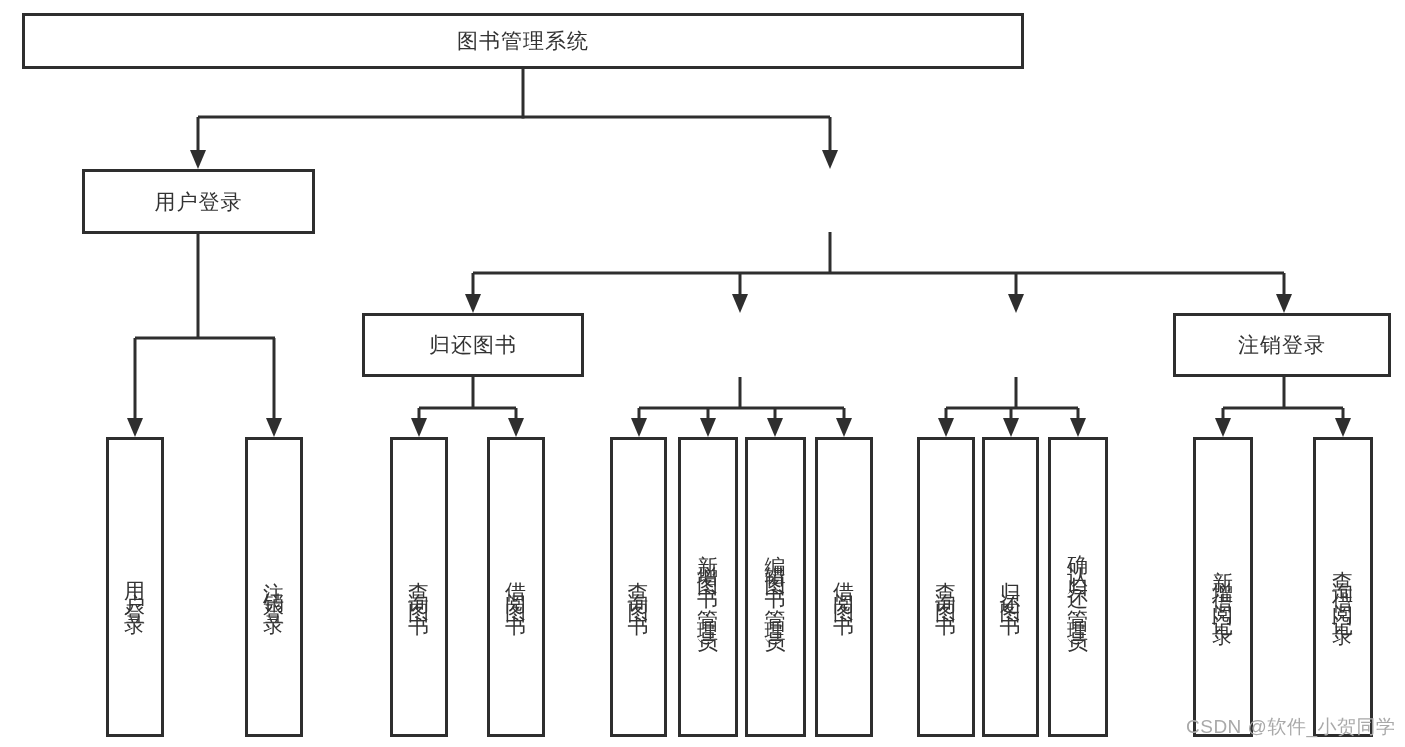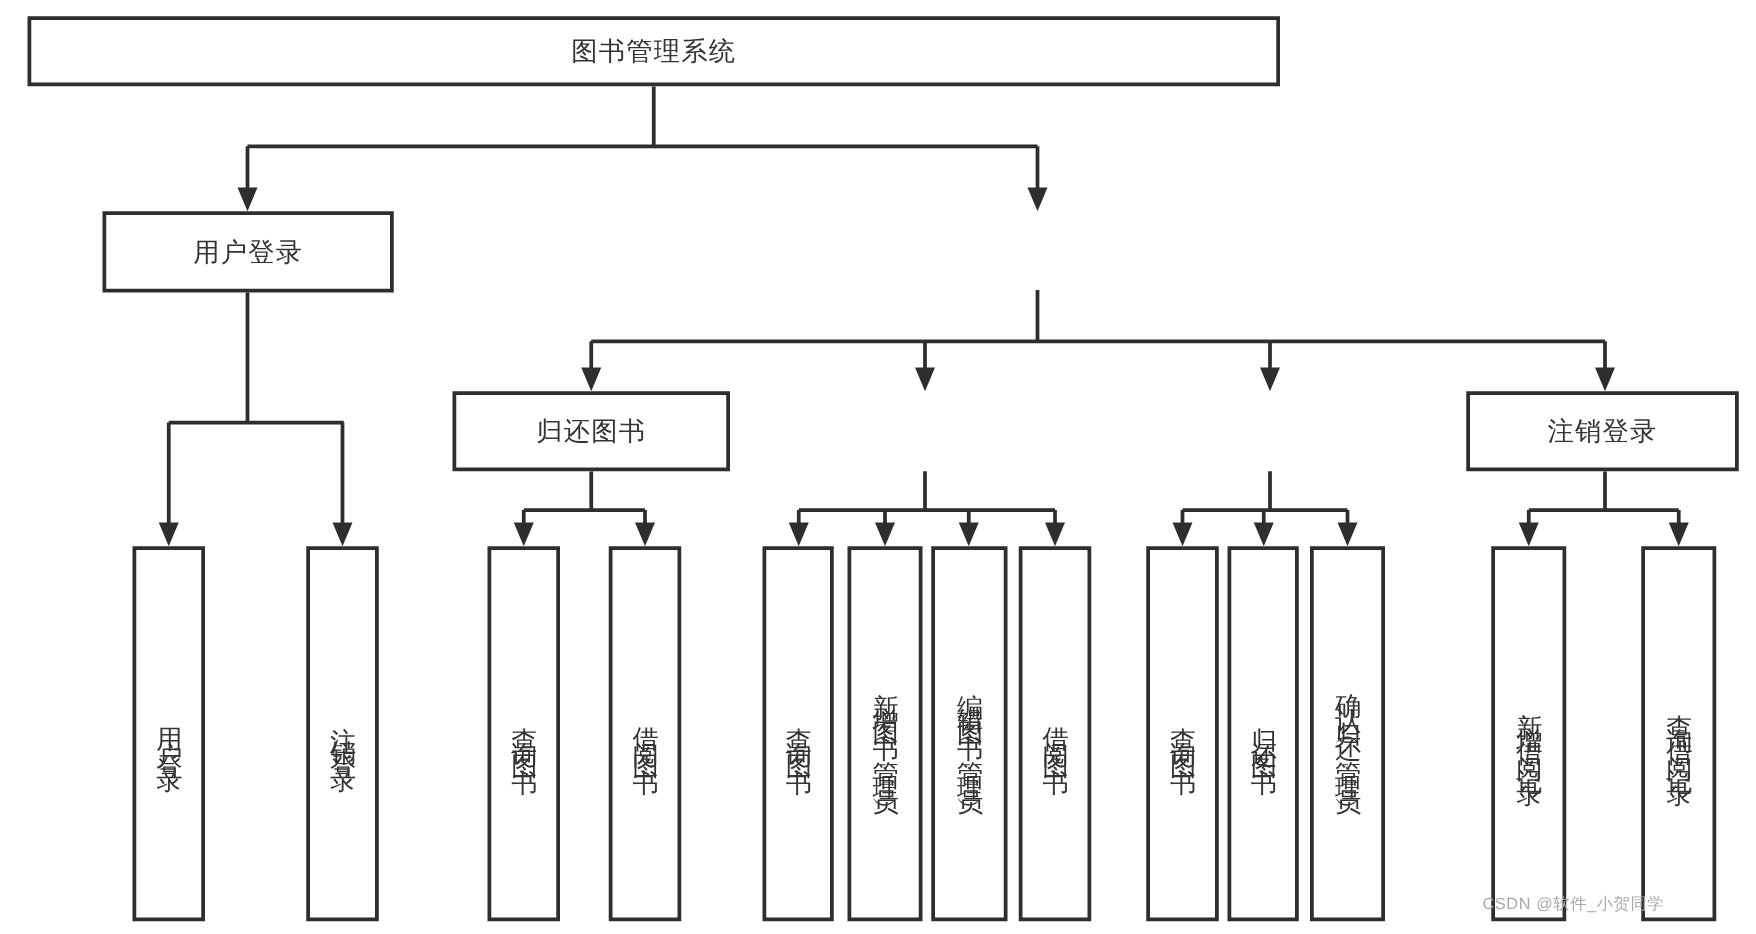--- a/index.html
+++ b/index.html
@@ -34,21 +34,21 @@
   .vlabel{
     writing-mode:vertical-rl;
     text-orientation:mixed;
     font-size:21px;color:var(--text);
     letter-spacing:11px;
     white-space:nowrap;
     line-height:1;
   }
   .watermark{
     position:absolute;left:1186px;top:714px;
-    font-size:13px;color:var(--watermark);
+    font-size:19px;color:var(--watermark);
     white-space:nowrap;
     letter-spacing:0.5px;
   }
 </style>
 </head>
 <body>
 
 <div class="canvas">
 
   <svg class="edges" width="1405" height="747" viewBox="0 0 1405 747">

